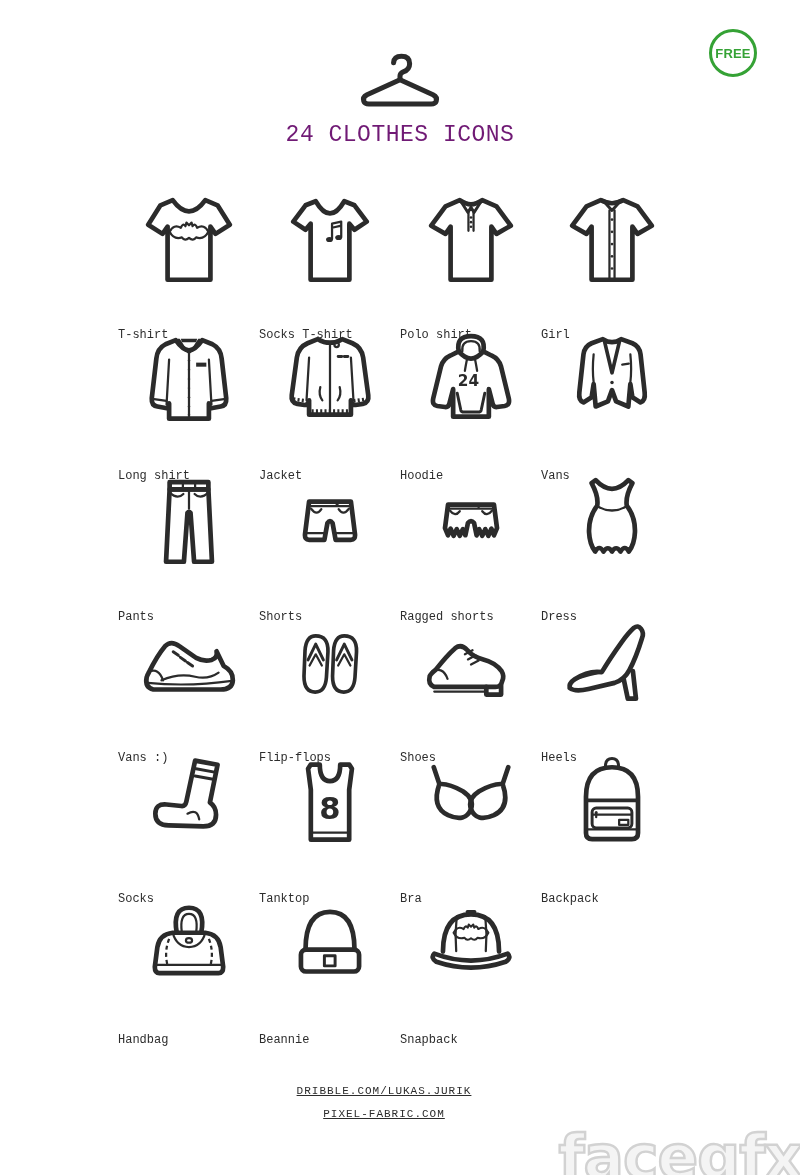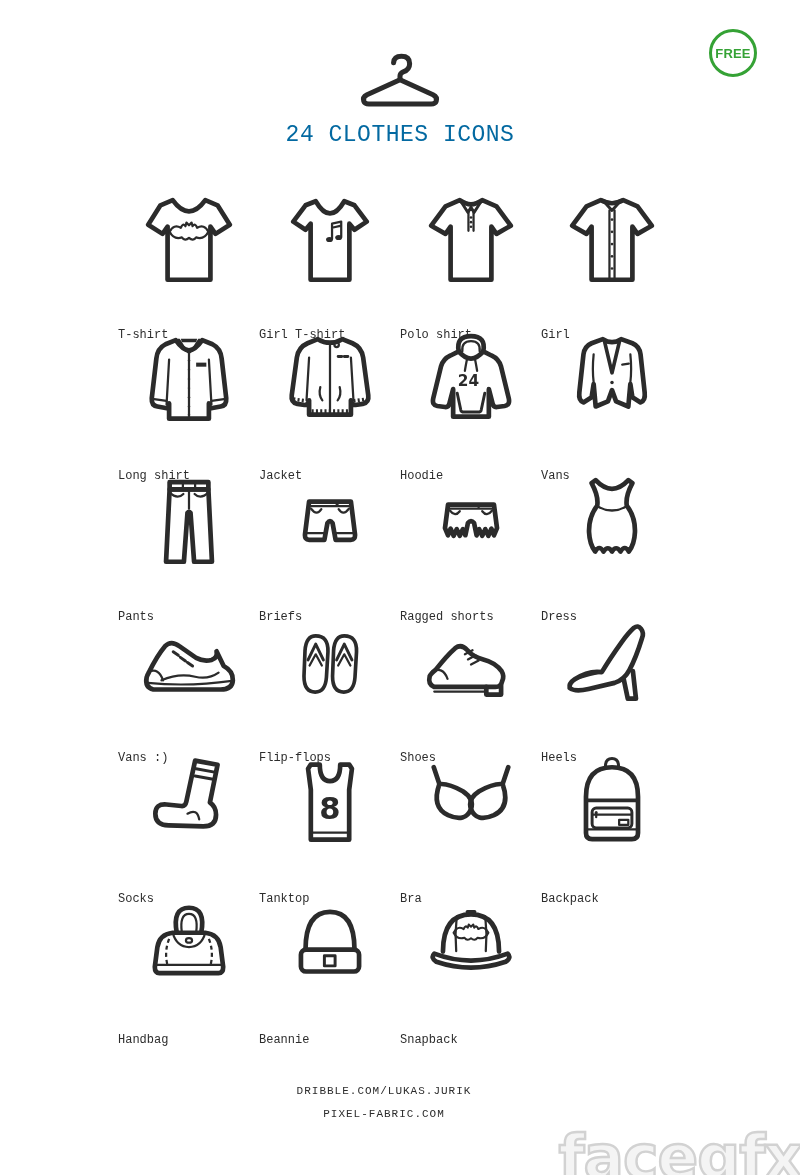--- a/index.html
+++ b/index.html
@@ -15,21 +15,21 @@
   
   .badge{
     position:absolute;top:24px;right:43px;width:42px;height:42px;
     border:3.5px solid var(--green);border-radius:50%;
     display:flex;align-items:center;justify-content:center;
     color:var(--green);font-family:"Liberation Sans",sans-serif;
     font-weight:bold;font-size:13px;letter-spacing:.2px;
   }
   
   .header{position:absolute;top:38px;left:0;width:100%;text-align:center;}
-  .title{margin-top:8px;font-size:23px;letter-spacing:.5px;color:#0369a1;}
+  .title{margin-top:8px;font-size:23px;letter-spacing:.5px;color:#701a75;}
   
   .grid{
     position:absolute;top:185px;left:50%;transform:translateX(-50%);
     display:grid;grid-template-columns:repeat(4,141px);
   }
   .cell{width:141px;height:141px;display:flex;flex-direction:column;align-items:flex-start;gap:36px;}
   .icon-wrap{flex:1;width:100%;display:flex;align-items:center;justify-content:center;}
   .label{height:20px;font-size:12px;color:#2c2c2c;white-space:nowrap;}
   
   .ic{stroke:var(--ink);fill:none;stroke-linecap:round;stroke-linejoin:round;}
@@ -38,21 +38,21 @@
   .s3{stroke-width:2.9;}
   .s2{stroke-width:2.2;}
   .fill{fill:var(--ink);stroke:none;}
   .rib,.dash{stroke-linecap:butt;}
   .rib{stroke-dasharray:2 2.2;}
   .dash{stroke-dasharray:4 3;}
   .num{font-family:"DejaVu Sans",sans-serif;font-weight:bold;fill:var(--ink);}
   
   .footer{
     position:absolute;top:1080px;left:50%;transform:translateX(calc(-50% - 16px));
-    text-align:center;font-size:11px;color:#2c2c2c;letter-spacing:1px;white-space:nowrap;
+    text-align:center;font-size:11px;color:#2c2c2c;letter-spacing:1px;white-space:nowrap;text-decoration:underline;
   }
   .footer .line{margin-bottom:11px;}
   
   .watermark{
     position:absolute;right:-2px;bottom:-10px;
     font-family:"DejaVu Sans",sans-serif;font-weight:bold;font-size:60px;
     color:#f4f4f4;-webkit-text-stroke:2.4px var(--wm);letter-spacing:-1px;line-height:1.1;
   }
 </style>
 </head>
@@ -86,21 +86,21 @@
 
     <div class="cell">
       <div class="icon-wrap">
           <svg viewBox="0 0 100 100" width="102" height="102">
         <path class="ic s5" d="M36 11 L26 15 L14 31 L26 39 L31 33 L31 88 L69 88 L69 33 L74 39 L86 31 L74 15 L64 11 Q57 23 50 23 Q43 23 36 11 Z"></path>
         <path class="ic s2" d="M52 33 L52 48 M61 31 L61 46 M52 33 L61 31 M52 37 L61 35"></path>
         <ellipse class="fill" cx="49.5" cy="48.5" rx="3.4" ry="2.5"></ellipse>
         <ellipse class="fill" cx="58.5" cy="46.5" rx="3.4" ry="2.5"></ellipse>
       </svg>
         </div>
-      <div class="label">Girl T-shirt</div>
+      <div class="label">Socks T-shirt</div>
     </div>
 
     <div class="cell">
       <div class="icon-wrap">
           <svg viewBox="0 0 100 100" width="102" height="102">
         <path class="ic s5" d="M39 10 L25 16 L11 35 L25 43 L30 36 L30 88 L70 88 L70 36 L75 43 L89 35 L75 16 L61 10 Q55 14 50 14 Q45 14 39 10 Z"></path>
         <path class="ic s3" d="M40 11 L47 22 L50 17 L53 22 L60 11"></path>
         <path class="ic s2" d="M47.5 22 L47.5 40 M52.5 22 L52.5 40"></path>
         <circle class="fill" cx="50" cy="27" r="1.3"></circle>
             <circle class="fill" cx="50" cy="31.5" r="1.3"></circle>
@@ -207,21 +207,21 @@
     <div class="cell">
       <div class="icon-wrap">
           <svg viewBox="0 0 100 100" width="102" height="102">
         <path class="ic s5" d="M29.5 29 L70.5 29 L74.5 61 Q75 66.5 70.5 66.5 L55.5 66.5 L52.5 50 Q50 46.5 47.5 50 L44.5 66.5 L29.5 66.5 Q25 66.5 25.5 61 Z"></path>
         <path class="ic s2" d="M29 33.5 L71 33.5"></path>
         <path class="ic s2" d="M31.5 36 Q37 43.5 41.5 36.5 M68.5 36 Q63 43.5 58.5 36.5"></path>
         <path class="ic s2" d="M26 60 L44.5 60 M55.5 60 L74 60"></path>
         <circle class="fill" cx="57" cy="31.5" r="1.4"></circle>
       </svg>
         </div>
-      <div class="label">Briefs</div>
+      <div class="label">Shorts</div>
     </div>
 
     <div class="cell">
       <div class="icon-wrap">
           <svg viewBox="0 0 100 100" width="102" height="102">
         <path class="ic s5" d="M27.5 32 L72.5 32 L75.5 55 L72.5 62 L70 55.5 L67 62.5 L64 56 L61 62.5 L58 56 L55.5 62 L53 50 Q50 46.5 47 50 L44.5 62 L42 56 L39 62.5 L36 56 L33 62.5 L30 55.5 L27.5 62 L24.5 55 Z"></path>
         <path class="ic s2" d="M26.5 36 L73.5 36"></path>
         <path class="ic s2" d="M29.5 38 Q34.5 44.5 39 38.5 M70.5 38 Q65.5 44.5 61 38.5"></path>
         <circle class="fill" cx="57.5" cy="34" r="1.4"></circle>
       </svg>

